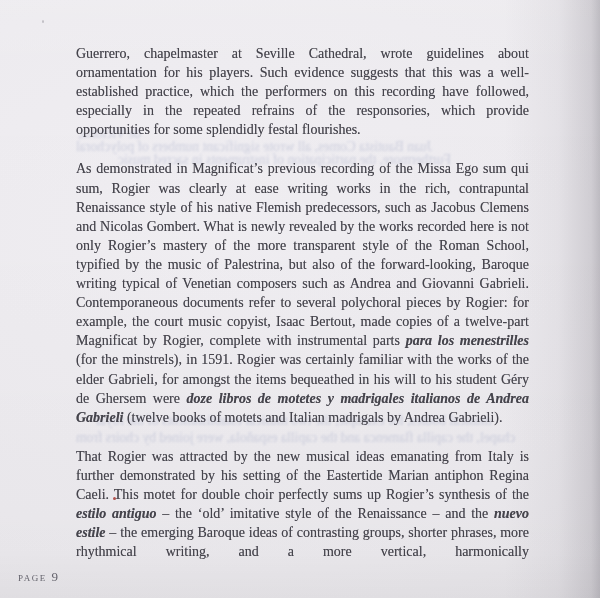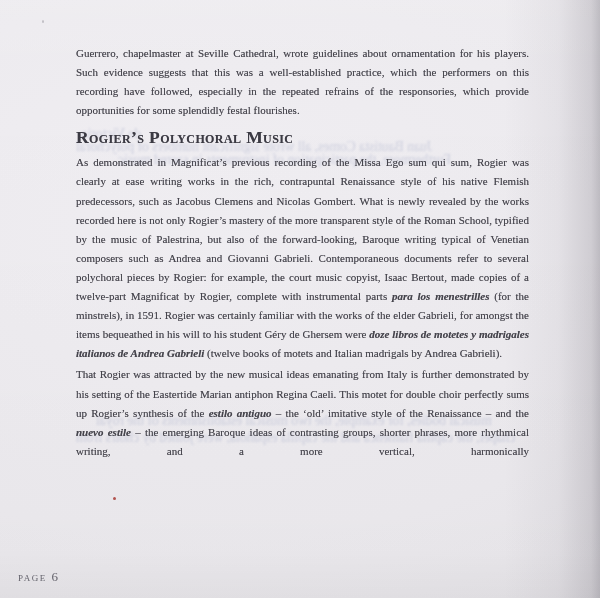--- a/index.html
+++ b/index.html
@@ -46,26 +46,26 @@
   .g3 { top: 413px; left: 96px; }
   .g4 { top: 430px; left: 76px; }
 
   .content {
     position: absolute;
     left: 76px; top: 44px; width: 453px;
   }
   p.body {
     margin: 0;
     text-align: justify;
-    font-size: 11px;
+    font-size: 14px;
     line-height: 19.1px;
     color: var(--ink, #45444c);
     text-shadow: 0 0 0.5px rgba(69,68,76,0.55);
   }
-  p.body + p.body { margin-top: 2px; }
+  p.body + p.body { margin-top: 20px; }
   p.body em { font-style: italic; font-weight: bold; }
   p.justify-last { text-align-last: justify; }
 
   h2.heading {
     margin: 7px 0 5px 0;
     font-family: "Liberation Serif", serif;
     font-variant: small-caps;
     font-weight: bold;
     font-size: 17.5px;
     line-height: 21px;
@@ -107,23 +107,22 @@
   <div class="bleed-layer">
     <span class="ghost g0">de Victoria,</span>
     <span class="ghost g1">Juan Bautista Comes, all wrote significant numbers of polychoral</span>
     <span class="ghost g2">Furthermore, the participation of instruments in sacred music</span>
     <span class="ghost g3">musical bodies, for example, the two musical establishments of the royal</span>
     <span class="ghost g4">chapel, the capilla flamenca and the capilla española, were joined by choirs from</span>
   </div>
 
   <div class="content">
     <p class="body"><span>Guerrero, chapelmaster at Seville Cathedral, wrote guidelines about ornamentation for his players. Such evidence suggests that this was a well-established practice, which the performers on this recording have followed, especially in the repeated refrains of the responsories, which provide opportunities for some splendidly festal flourishes.</span></p>
-    <h2 class="heading">Rogier’s Polychoral Music</h2>
     <p class="body"><span>As demonstrated in Magnificat’s previous recording of the Missa Ego sum qui sum, Rogier was clearly at ease writing works in the rich, contrapuntal Renaissance style of his native Flemish predecessors, such as Jacobus Clemens and Nicolas Gombert. What is newly revealed by the works recorded here is not only Rogier’s mastery of the more transparent style of the Roman School, typified by the music of Palestrina, but also of the forward-looking, Baroque writing typical of Venetian composers such as Andrea and Giovanni Gabrieli. Contemporaneous documents refer to several polychoral pieces by Rogier: for example, the court music copyist, Isaac Bertout, made copies of a twelve-part Magnificat by Rogier, complete with instrumental parts </span><em>para los menestrilles</em><span> (for the minstrels), in 1591. Rogier was certainly familiar with the works of the elder Gabrieli, for amongst the items bequeathed in his will to his student Géry de Ghersem were </span><em>doze libros de motetes y madrigales italianos de Andrea Gabrieli</em><span> (twelve books of motets and Italian madrigals by Andrea Gabrieli).</span></p>
     <p class="body justify-last"><span>That Rogier was attracted by the new musical ideas emanating from Italy is further demonstrated by his setting of the Eastertide Marian antiphon Regina Caeli. This motet for double choir perfectly sums up Rogier’s synthesis of the </span><em>estilo antiguo</em><span> – the ‘old’ imitative style of the Renaissance – and the </span><em>nuevo estile</em><span> – the emerging Baroque ideas of contrasting groups, shorter phrases, more rhythmical writing, and a more vertical, harmonically</span></p>
   </div>
 
-  <div class="page-number">page 6</div>
+  <div class="page-number">page 9</div>
 
   <div class="speck red"></div>
   <div class="speck dust"></div>
 
 </div>
 
 </body></html>

